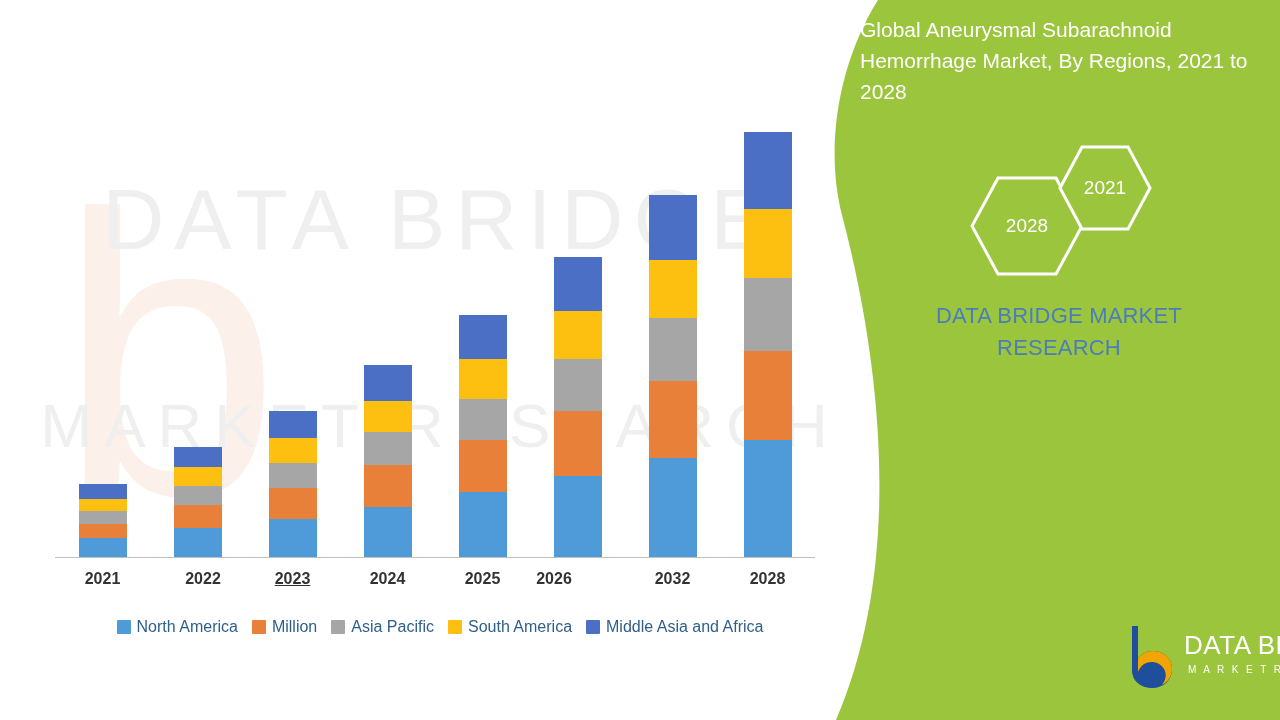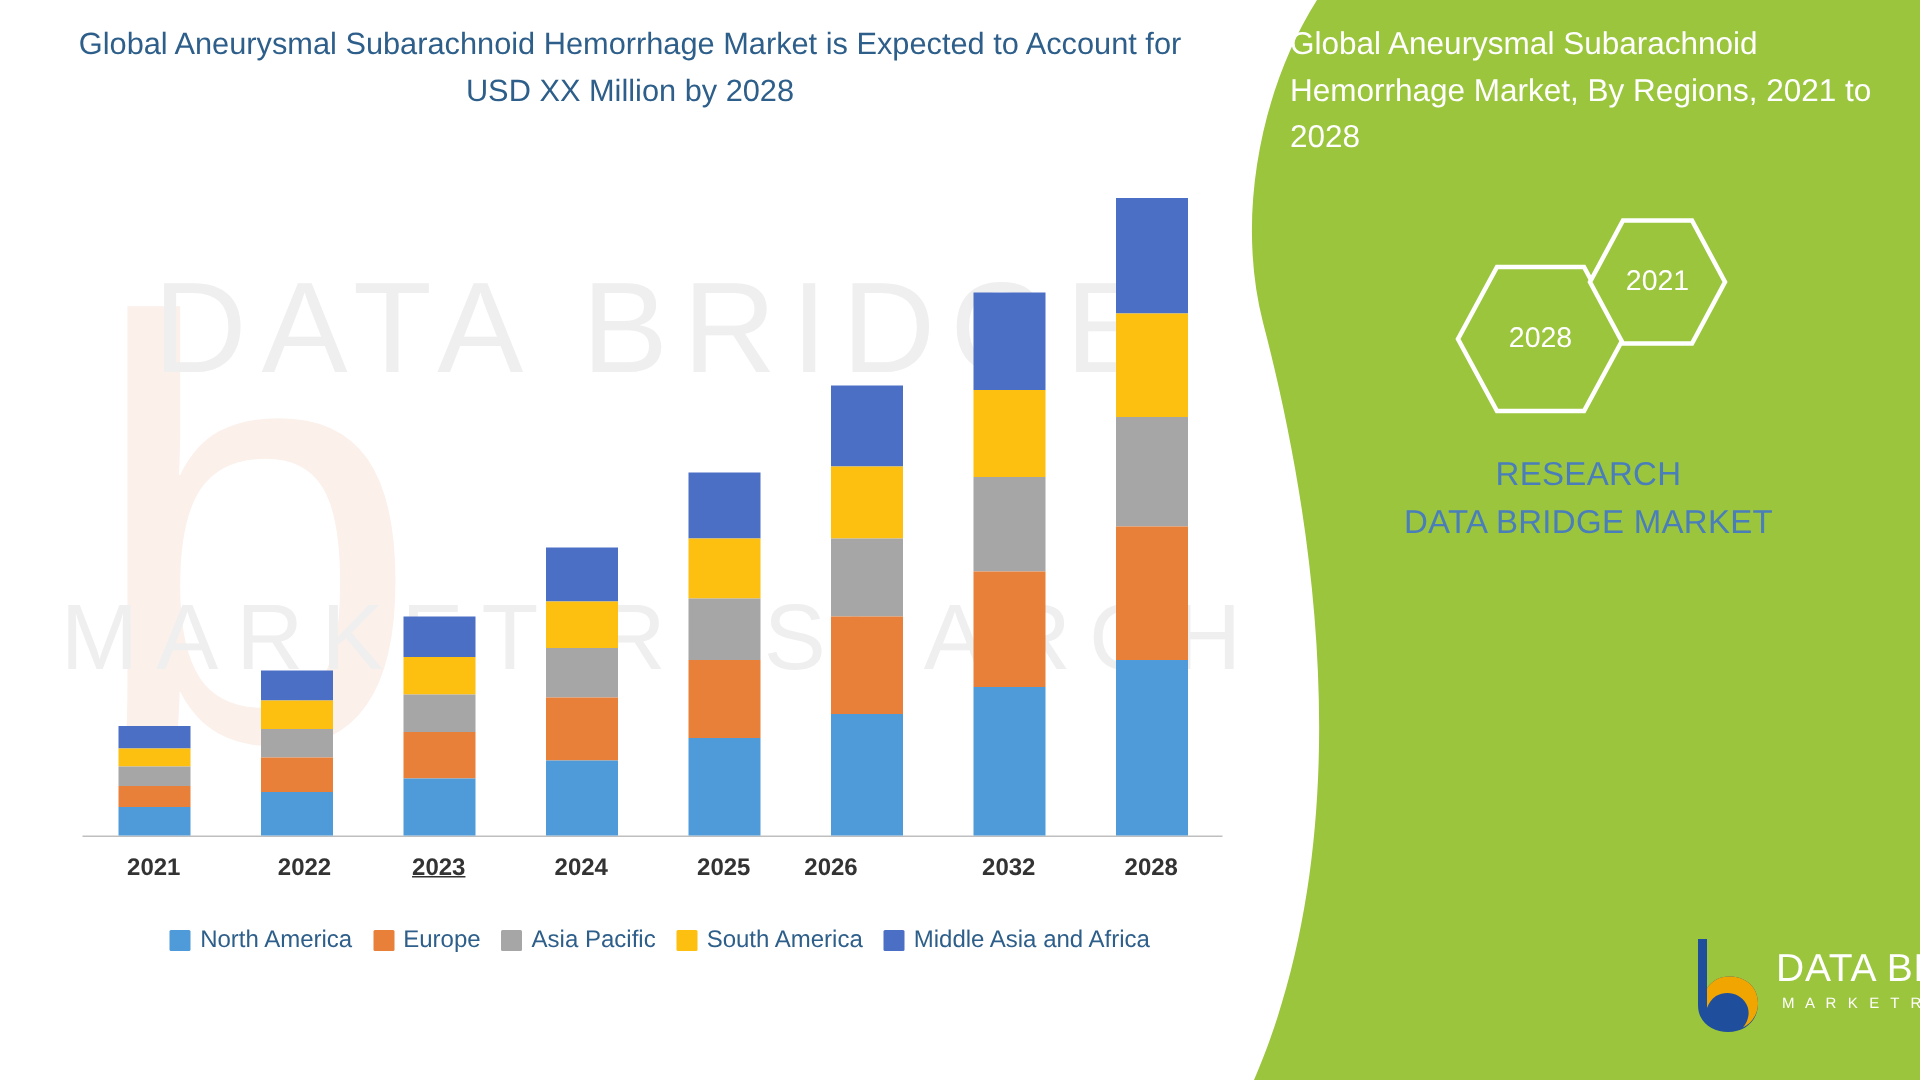--- a/index.html
+++ b/index.html
@@ -167,21 +167,20 @@
 <body>
 
 <div id="root">
 
   <div class="green-panel">
     <svg width="1280" height="720" viewBox="0 0 1280 720" xmlns="http://www.w3.org/2000/svg">
       <path id="greenShape" d="M 878 0 L 1280 0 L 1280 720 L 836 720 C 905 560 880 360 842 215 C 824 145 840 60 878 0 Z" fill="#9bc53d"></path>
     </svg>
   </div>
 
-  <div class="chart-title">Global Aneurysmal Subarachnoid Hemorrhage Market is Expected to Account for USD XX Million by 2028</div>
 
   <div class="watermark">
     <div class="wm-b">b</div>
     <div class="wm-line l1">DATA BRIDGE</div>
     <div class="wm-line l2">MARKET RESEARCH</div>
   </div>
 
   <div class="plot" id="plot">
     <div class="axis-line"></div>
   <div class="bar-group" style="left: 23.5px;">
@@ -253,21 +252,21 @@
       <div class="xlabel" style="left: 672.5px;">2028</div>
     </div>
 
   <div class="legend" id="legend">
       <div class="legend-item">
         <span class="legend-swatch" style="background: rgb(79, 155, 217);"></span>
         <span class="legend-label">North America</span>
       </div>
       <div class="legend-item">
         <span class="legend-swatch" style="background: rgb(232, 128, 58);"></span>
-        <span class="legend-label">Europe</span>
+        <span class="legend-label">Million</span>
       </div>
       <div class="legend-item">
         <span class="legend-swatch" style="background: rgb(166, 166, 166);"></span>
         <span class="legend-label">Asia Pacific</span>
       </div>
       <div class="legend-item">
         <span class="legend-swatch" style="background: rgb(253, 192, 16);"></span>
         <span class="legend-label">South America</span>
       </div>
       <div class="legend-item">
@@ -288,22 +287,22 @@
       </div>
       <div class="hex hex-2021">
         <svg width="98" height="88" viewBox="0 0 98 88" style="position:absolute;left:0;top:0;" xmlns="http://www.w3.org/2000/svg">
           <polygon points="26,3 72,3 94,44 72,85 26,85 4,44" fill="#9bc53d" stroke="#ffffff" stroke-width="3"></polygon>
         </svg>
         <span>2021</span>
       </div>
     </div>
 
     <div class="dbmr-text">
+      <div>DATA BRIDGE MARKET</div>
       <div>RESEARCH</div>
-      <div>DATA BRIDGE MARKET</div>
     </div>
 
     <div class="logo-block">
       <div class="logo-mark">
         <svg width="62" height="66" viewBox="0 0 62 66" xmlns="http://www.w3.org/2000/svg">
           <path d="M14 2 L14 46 C14 58 24 64 34 64 C46 64 54 56 54 45 C54 34 46 27 35 27 C28 27 23 30 20 35 L20 2 Z" fill="#1f4e9c"></path>
           <path d="M20 35 C23 30 28 27 35 27 C46 27 54 34 54 45 C54 52 50 58 44 61 C48 56 49 50 46 45 C42 38 33 36 26 40 C23 42 21 45 20 48 Z" fill="#f0a500"></path>
         </svg>
       </div>
       <div class="logo-name">DATA BRIDGE</div>

